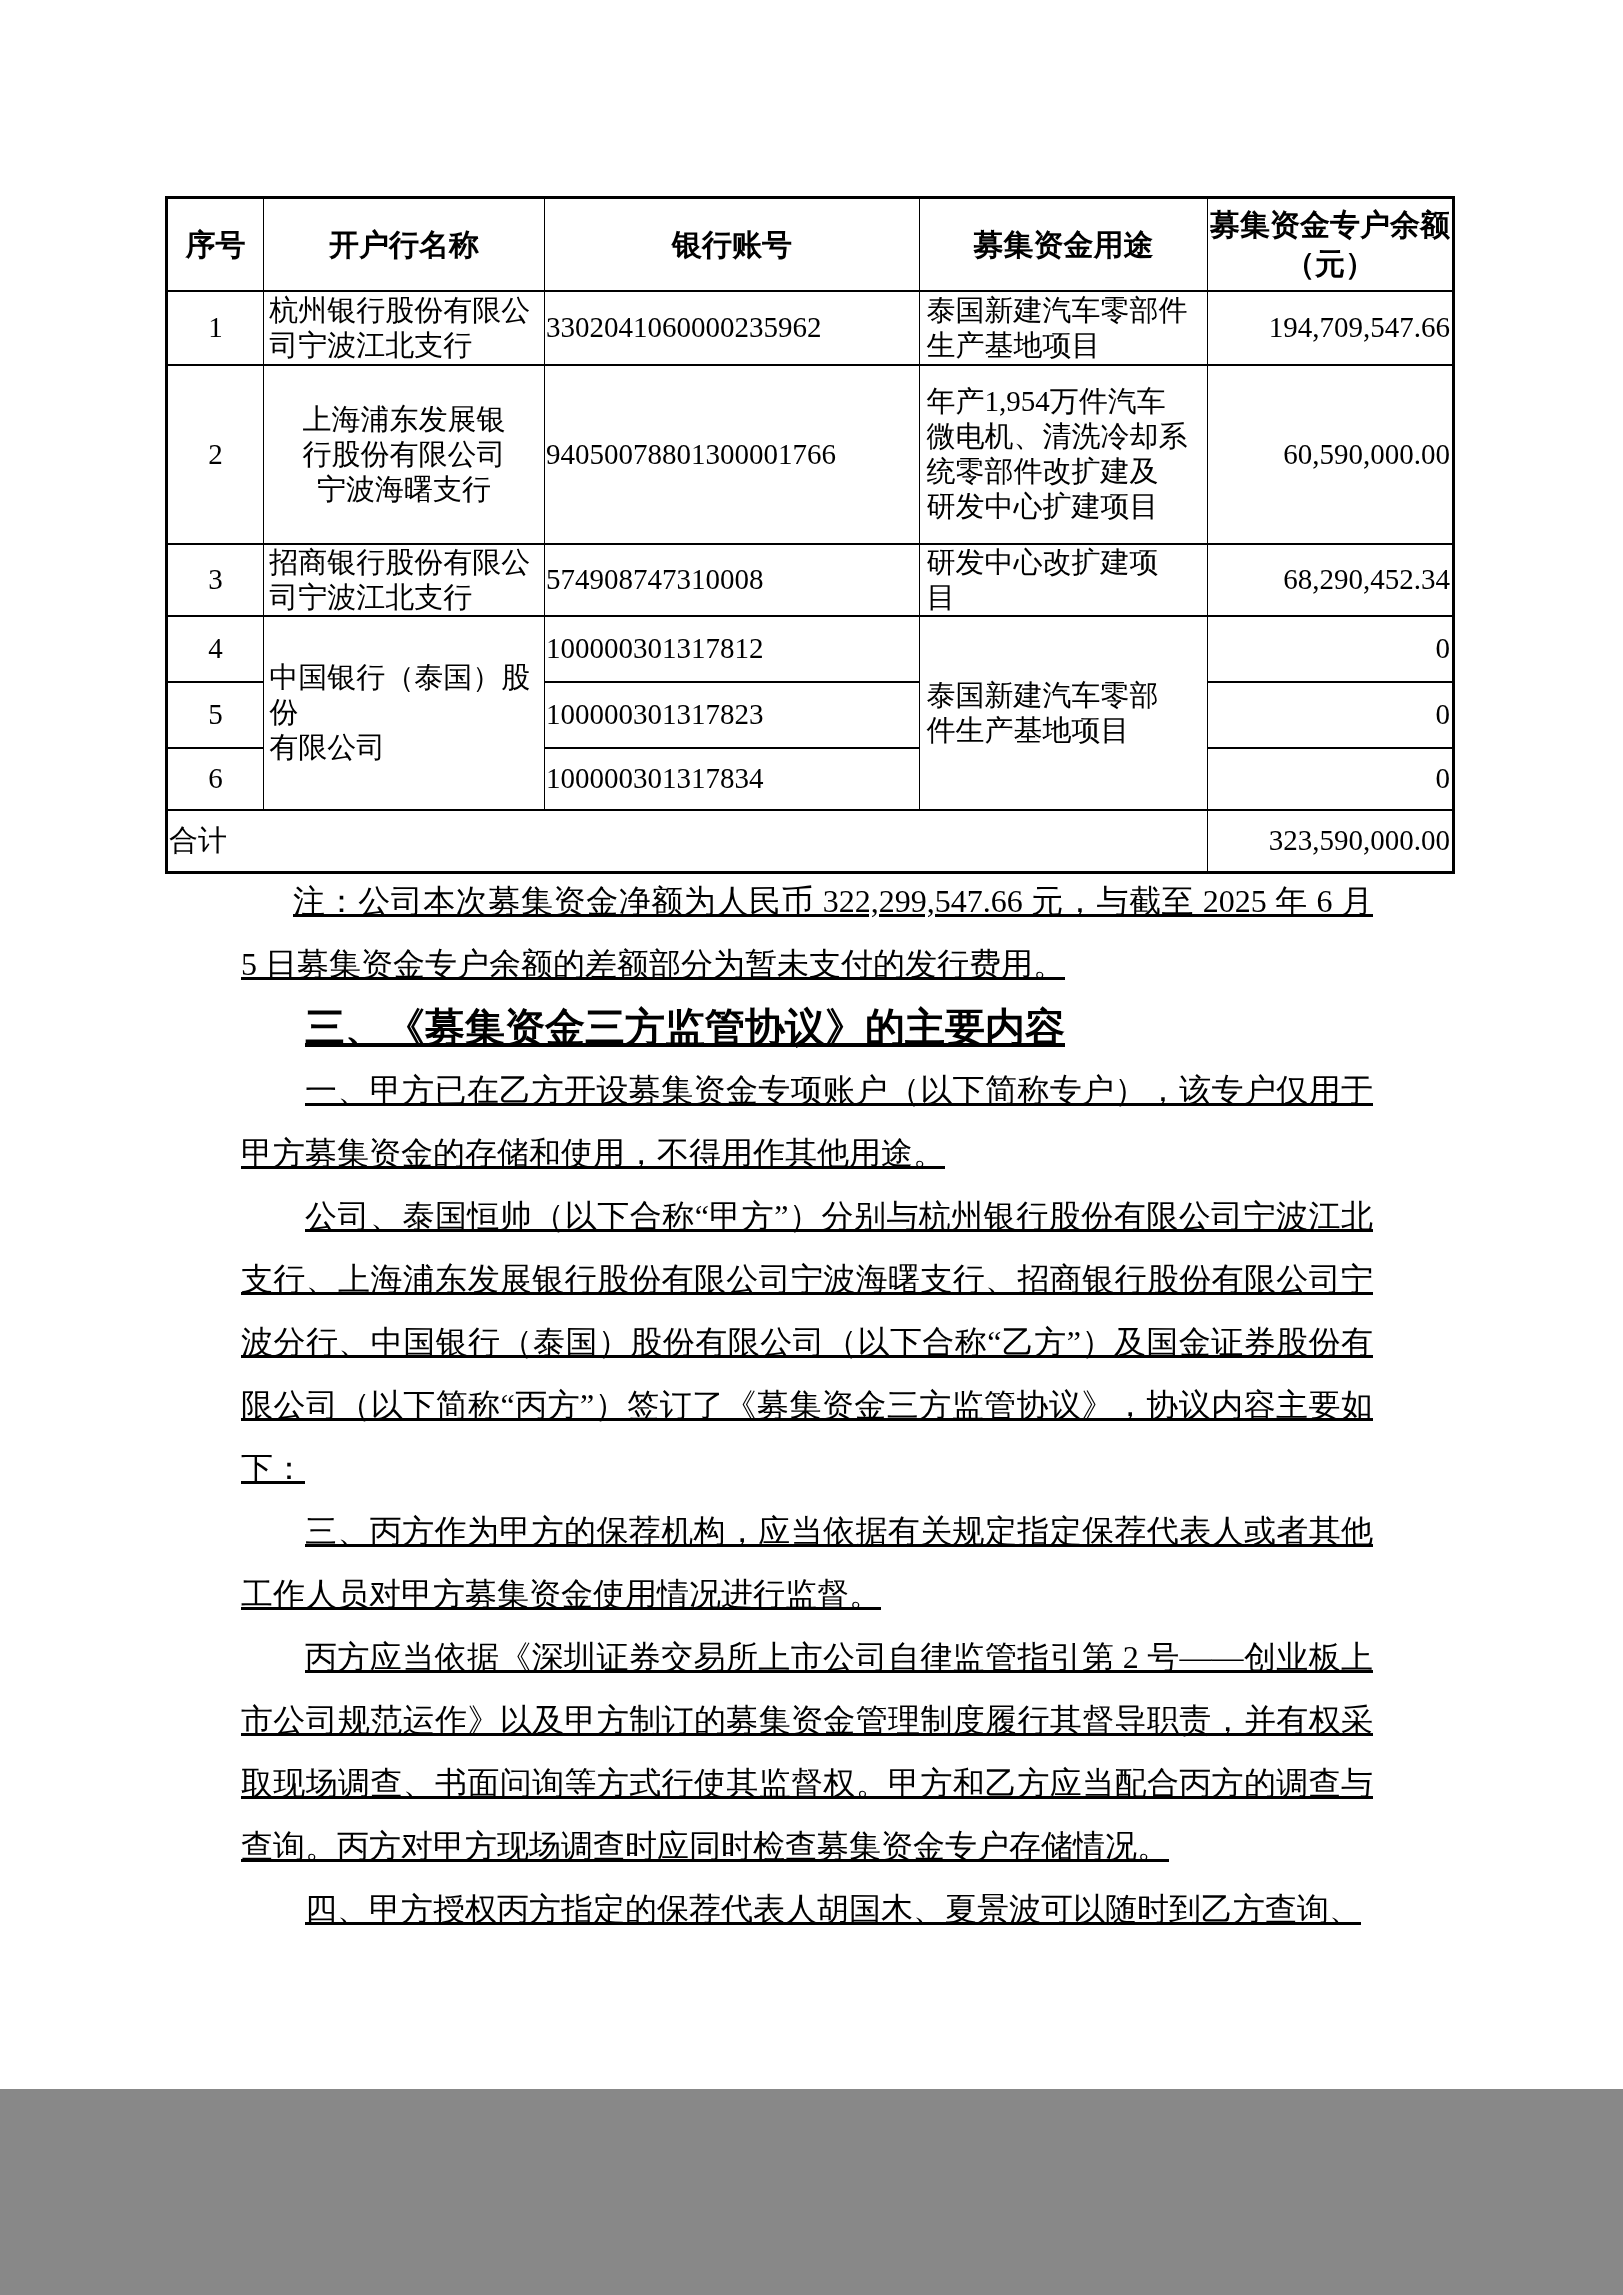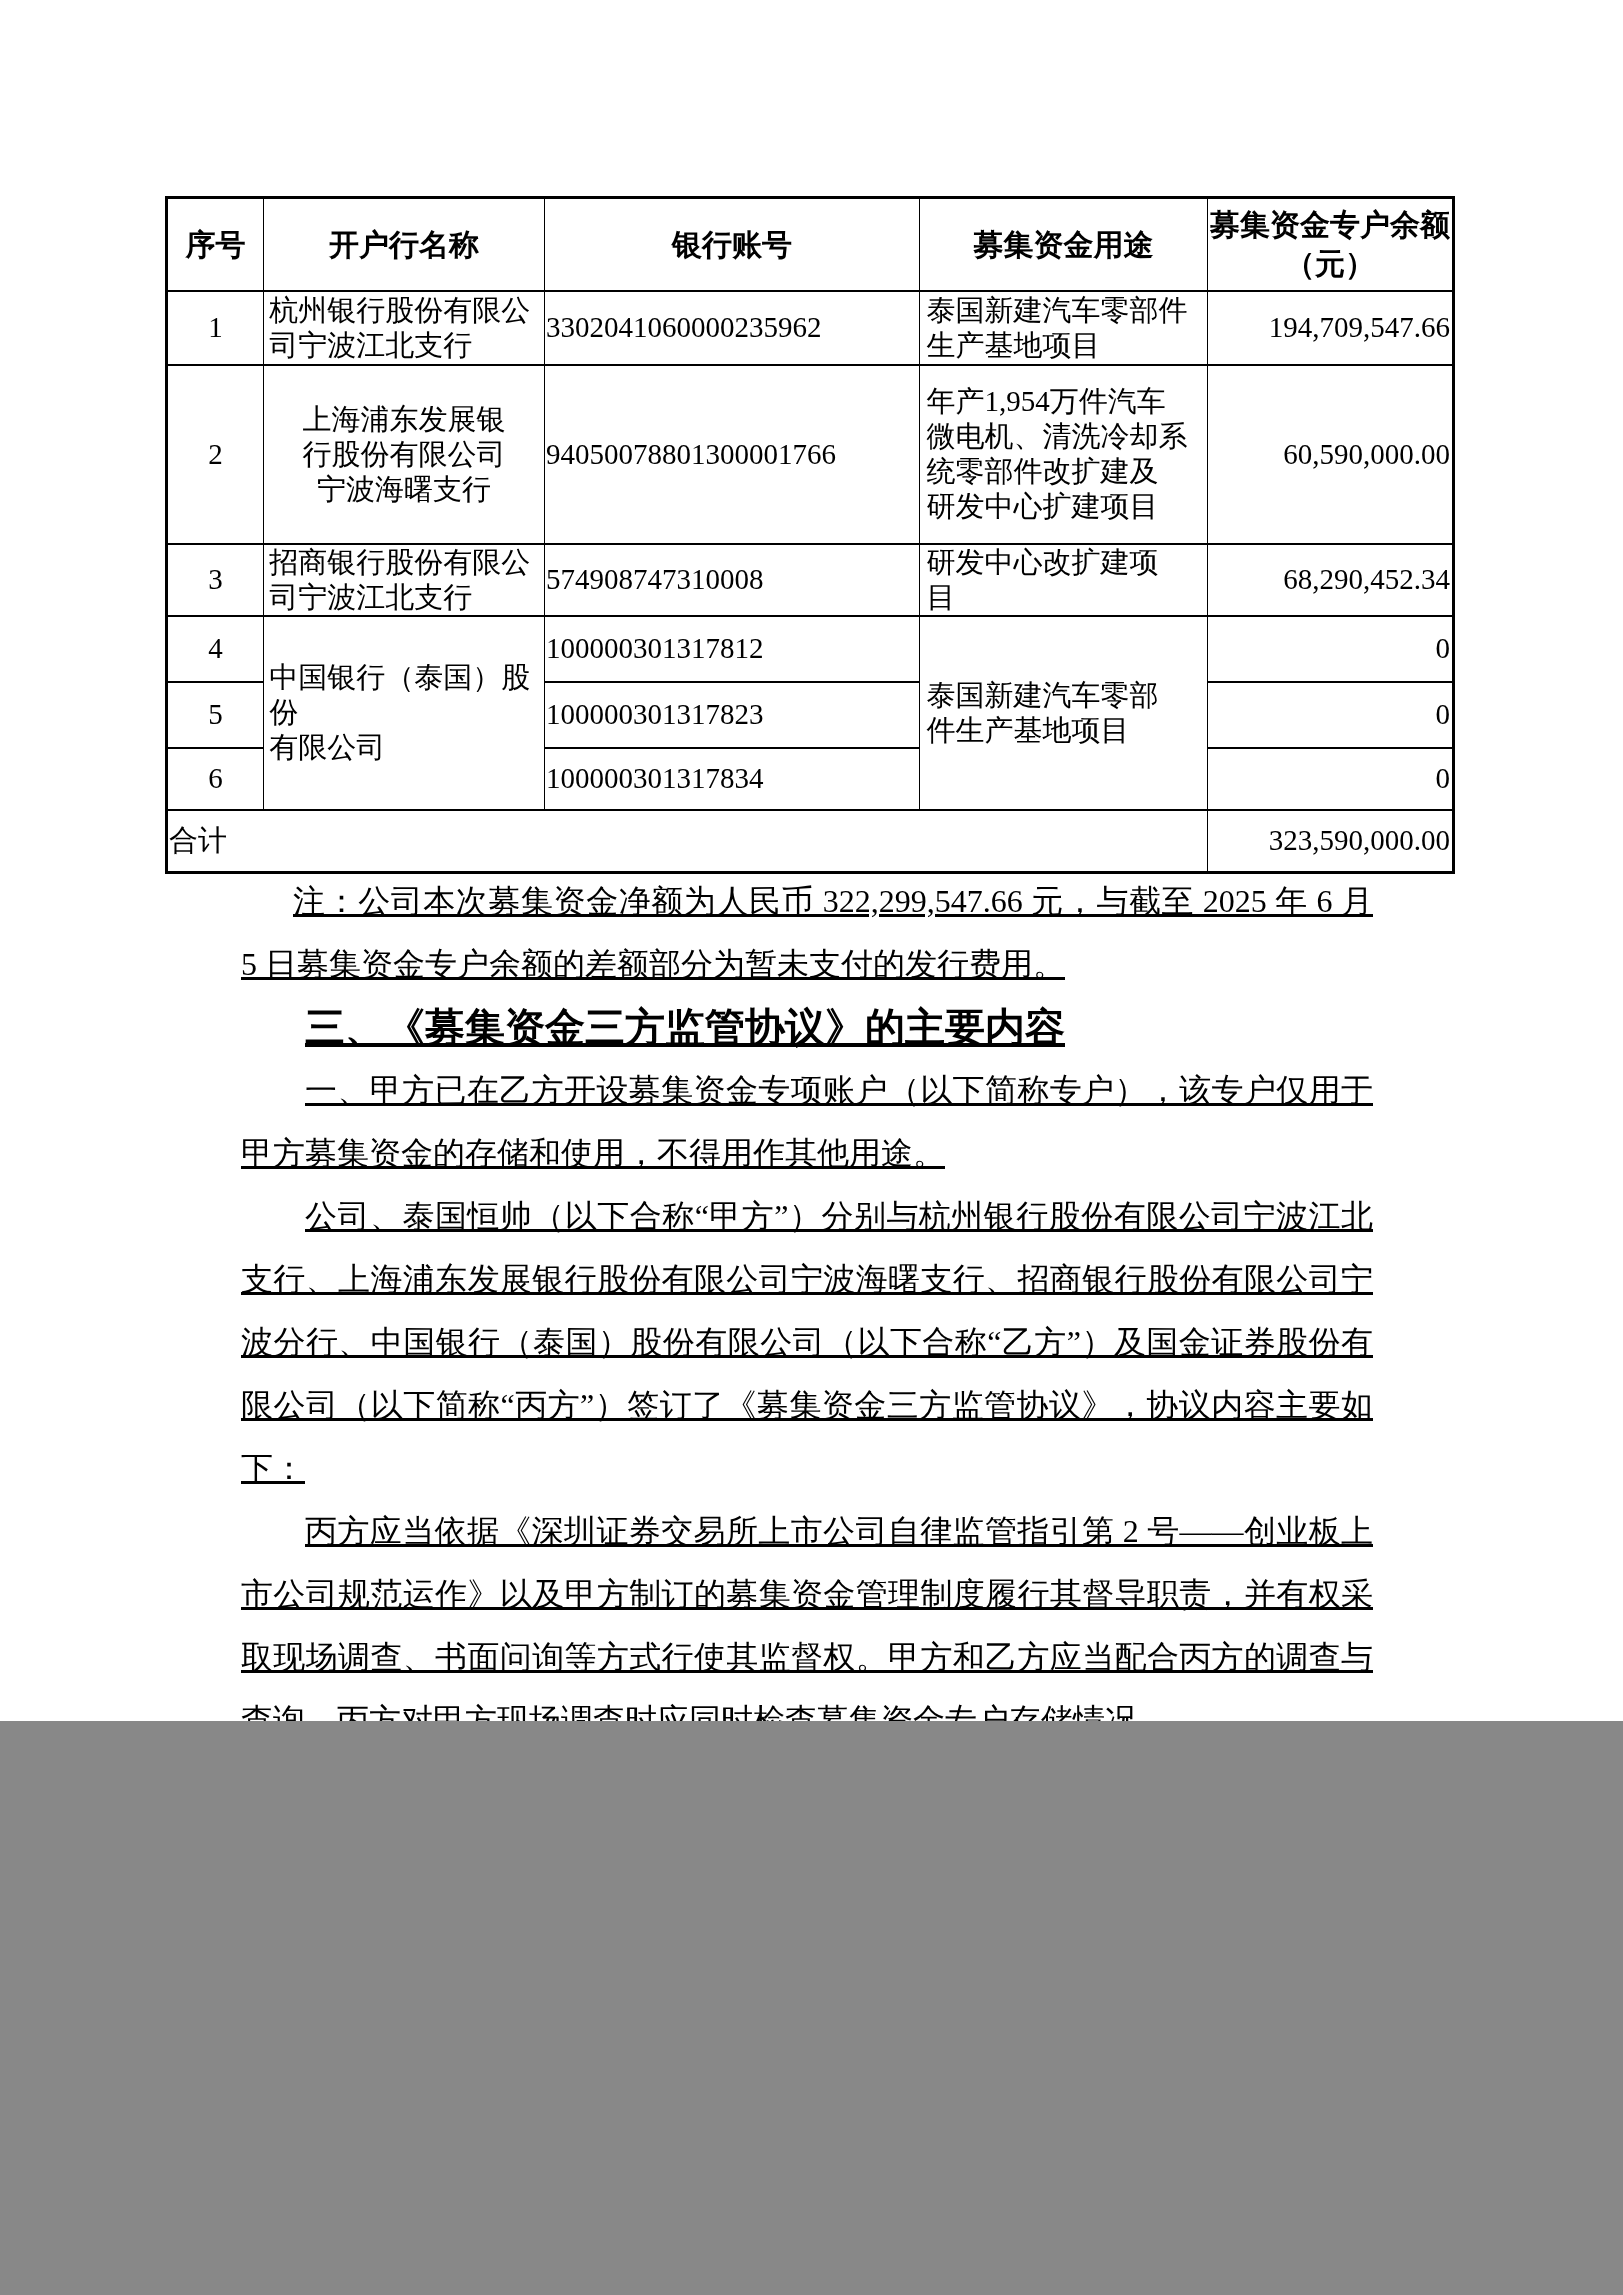--- a/index.html
+++ b/index.html
@@ -1,18 +1,18 @@
 <!DOCTYPE html>
 <html style="font-size:10.5px"><head>
 <meta charset="utf-8">
 <style>
   html,body{margin:0;padding:0;background:#888;}
   .page{
     position:relative;
-    width:1623px;height:1721px;
+    width:1623px;height:2089px;
     margin:0 auto;
     background:#ffffff;
     color:#000000;
     font-family:"Liberation Serif","DejaVu Serif",serif;
     overflow:hidden;
   }
 
   
   table.fund-table{
     position:absolute;left:165px;top:196px;
@@ -166,18 +166,19 @@
         <td class="cell-balance">323,590,000.00</td>
       </tr>
     </tbody>
   </table>
 
   <div class="textflow">
     <p class="note">注：公司本次募集资金净额为人民币 322,299,547.66 元，与截至 2025 年 6 月 5 日募集资金专户余额的差额部分为暂未支付的发行费用。</p>
     <h2 class="section">三、《募集资金三方监管协议》的主要内容</h2>
     <p>一、甲方已在乙方开设募集资金专项账户（以下简称专户），该专户仅用于甲方募集资金的存储和使用，不得用作其他用途。</p>
     <p>公司、泰国恒帅（以下合称“甲方”）分别与杭州银行股份有限公司宁波江北支行、上海浦东发展银行股份有限公司宁波海曙支行、招商银行股份有限公司宁波分行、中国银行（泰国）股份有限公司（以下合称“乙方”）及国金证券股份有限公司（以下简称“丙方”）签订了《募集资金三方监管协议》，协议内容主要如下：</p>
+    <p>三、丙方作为甲方的保荐机构，应当依据有关规定指定保荐代表人或者其他工作人员对甲方募集资金使用情况进行监督。</p>
     <p>丙方应当依据《深圳证券交易所上市公司自律监管指引第 2 号——创业板上市公司规范运作》以及甲方制订的募集资金管理制度履行其督导职责，并有权采取现场调查、书面问询等方式行使其监督权。甲方和乙方应当配合丙方的调查与查询。丙方对甲方现场调查时应同时检查募集资金专户存储情况。</p>
     <p>四、甲方授权丙方指定的保荐代表人胡国木、夏景波可以随时到乙方查询、</p>
   </div>
 
 </div>
 
 
 </body></html>

